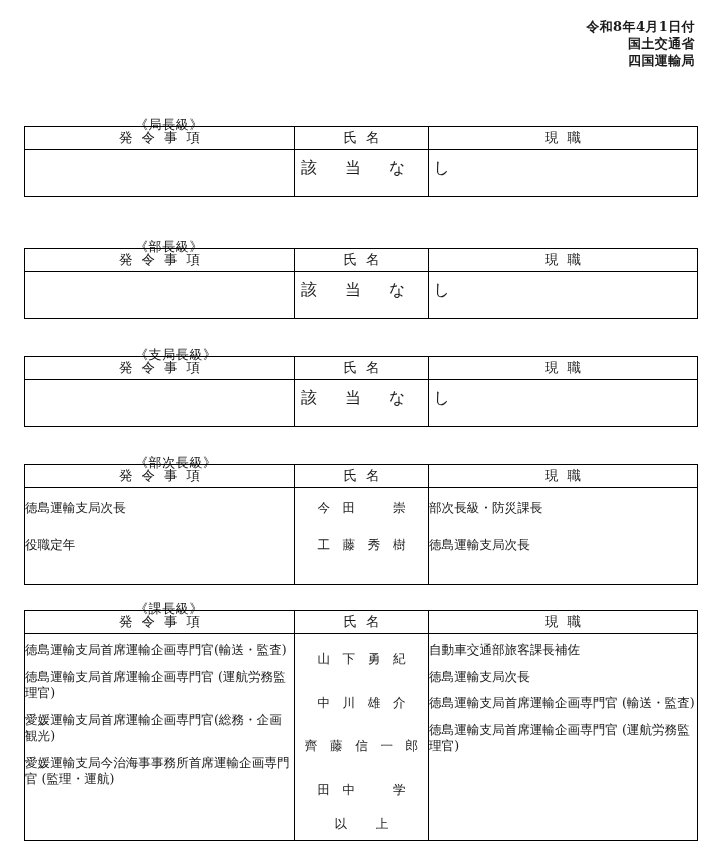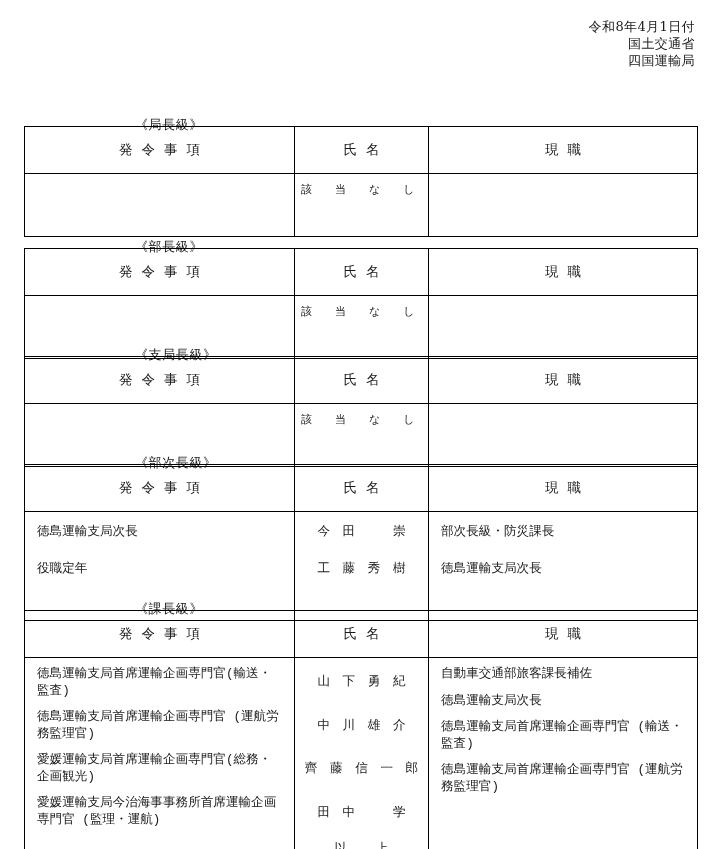--- a/index.html
+++ b/index.html
@@ -24,20 +24,21 @@
 
   
   .doc-header {
     position: absolute;
     top: 18px;
     right: 11px;
     text-align: right;
     font-size: 13px;
     line-height: 17px;
     letter-spacing: 0.4px;
+    font-weight: bold;
   }
   .doc-header div { white-space: nowrap; }
 
   
   .doc-title {
     position: absolute;
     top: 70px;
     left: 35px;
     font-size: 14.5px;
     letter-spacing: 1.1px;
@@ -62,21 +63,21 @@
   table.grid {
     position: absolute;
     top: 22px;
     left: 0;
     width: 673px;
     border-collapse: collapse;
     table-layout: fixed;
   }
   table.grid td, table.grid th {
     border: 1px solid #000000;
-    padding: 12px;
+    padding: 0;
     vertical-align: top;
     font-weight: normal;
   }
 
   
   col.c-order { width: 270px; }
   col.c-name  { width: 134px; }
   col.c-post  { width: 269px; }
 
   
@@ -88,21 +89,21 @@
     vertical-align: middle;
     white-space: nowrap;
   }
   .sp-wide { letter-spacing: 9px; padding-left: 9px; }
   .sp-mid  { letter-spacing: 9px; padding-left: 9px; }
 
   
   tr.empty td { height: 38px; }
   tr.empty td.name-cell {
     text-align: center;
-    font-size: 11px;
+    font-size: 16px;
     letter-spacing: 6px;
     padding-top: 8px;
     padding-left: 6px;
     white-space: nowrap;
   }
 
   
   td.stack {
     padding: 6px 5px 6px 7px;
     font-size: 12.6px;
@@ -110,21 +111,20 @@
   }
   td.stack.center {
     text-align: center;
     padding-left: 0;
     padding-right: 0;
   }
   .entry {
     margin-bottom: 9px;
     white-space: normal;
     word-break: break-all;
-    font-family: Liberation Mono, monospace;
   }
   .entry:last-child { margin-bottom: 0; }
 
   
   .name-entry {
     text-align: center;
     letter-spacing: 0px;
     white-space: nowrap;
   }
 

